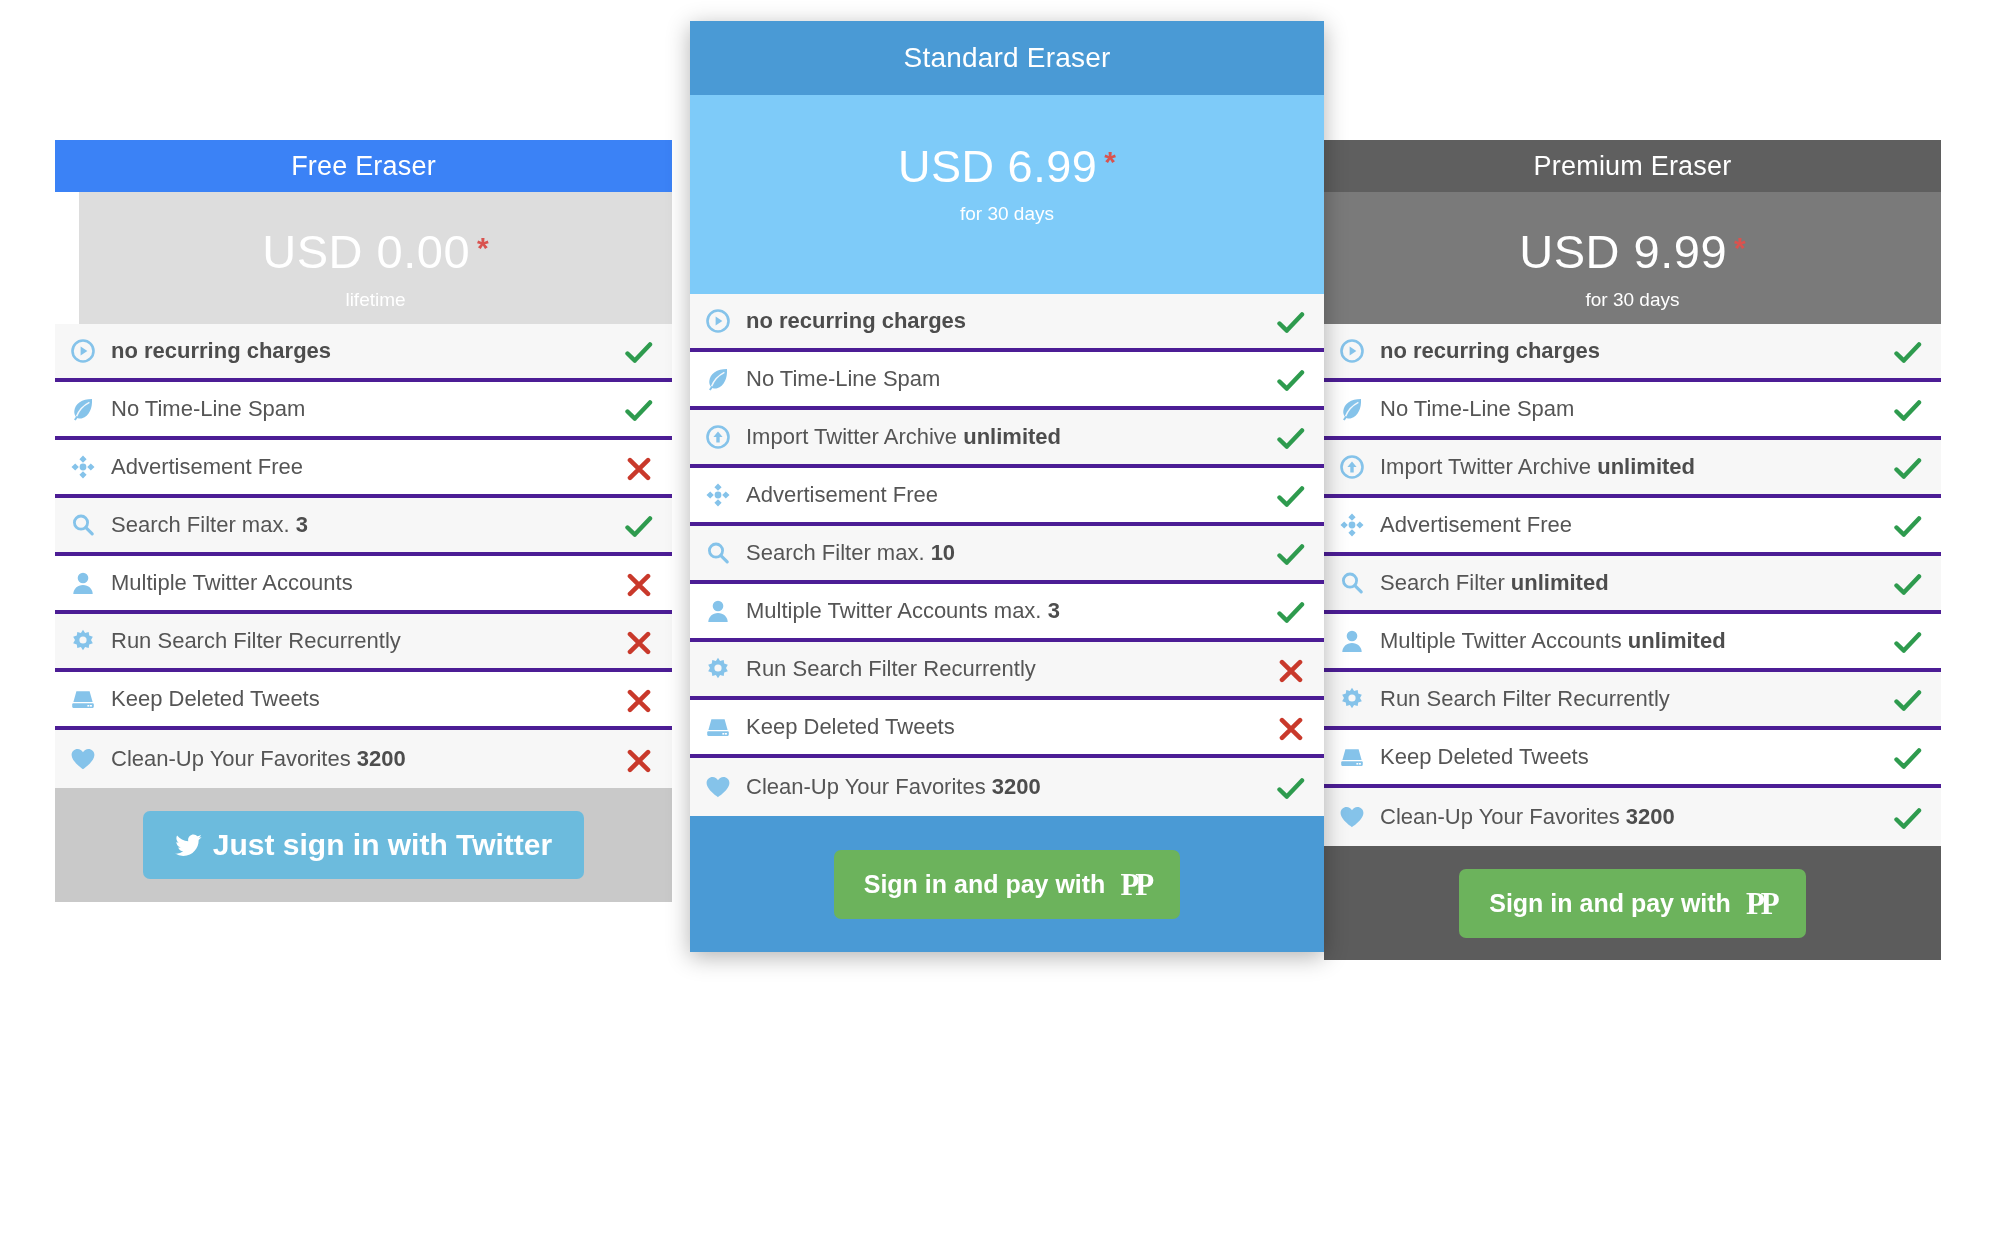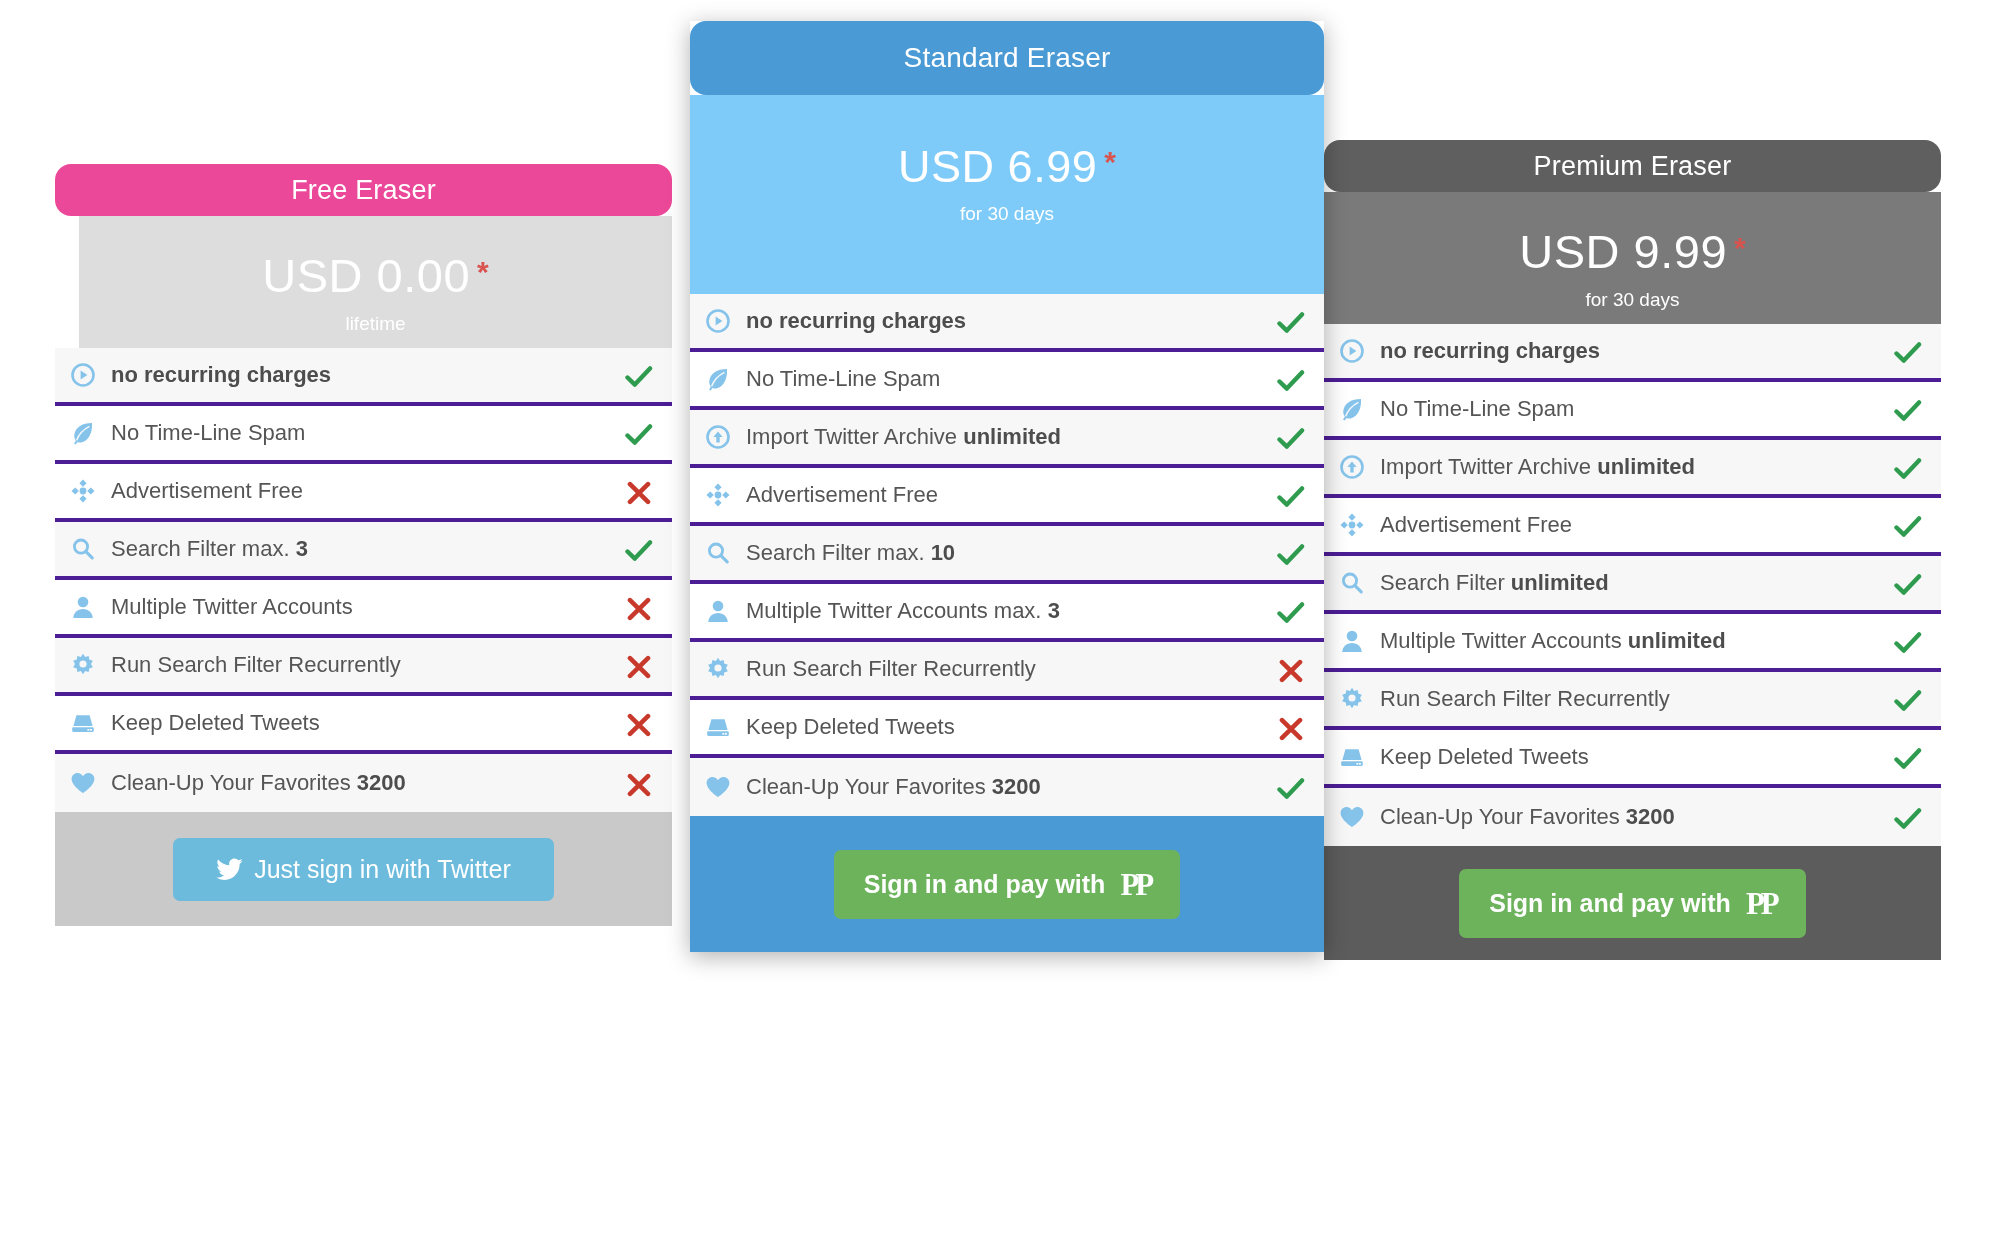--- a/index.html
+++ b/index.html
@@ -39,23 +39,22 @@
 
   
   .plan-title {
     height: 52px;
     line-height: 52px;
     text-align: center;
     color: #ffffff;
     font-size: 27px;
     font-weight: 400;
     letter-spacing: .2px;
-    border-radius: 16px;
-  }
-  .title-free     { background: #ec4899; margin-top: 24px; }
+  }
+  .title-free     { background: #3b82f6; }
   .title-standard { background: #4a9ad5; height: 74px; line-height: 74px; font-size: 28px; }
   .title-premium  { background: #5f5f5f; }
 
   
   .price-panel {
     text-align: center;
     padding-top: 36px;
     height: 132px;
   }
   .price-free     { background: #dddddd; margin-left: 24px; }
@@ -140,22 +139,22 @@
   .foot-premium  { background: #5c5c5c; }
 
   .btn {
     display: inline-flex;
     align-items: center;
     justify-content: center;
     gap: 11px;
     border: none;
     border-radius: 7px;
     color: #ffffff;
-    font-size: 25px;
-    font-weight: 400;
+    font-size: 30px;
+    font-weight: 700;
     cursor: pointer;
     font-family: "Liberation Sans", sans-serif;
     line-height: 1;
   }
   .btn-twitter {
     background: #6cbbdd;
     padding: 19px 32px;
     min-width: 381px;
   }
   .btn-paypal {

